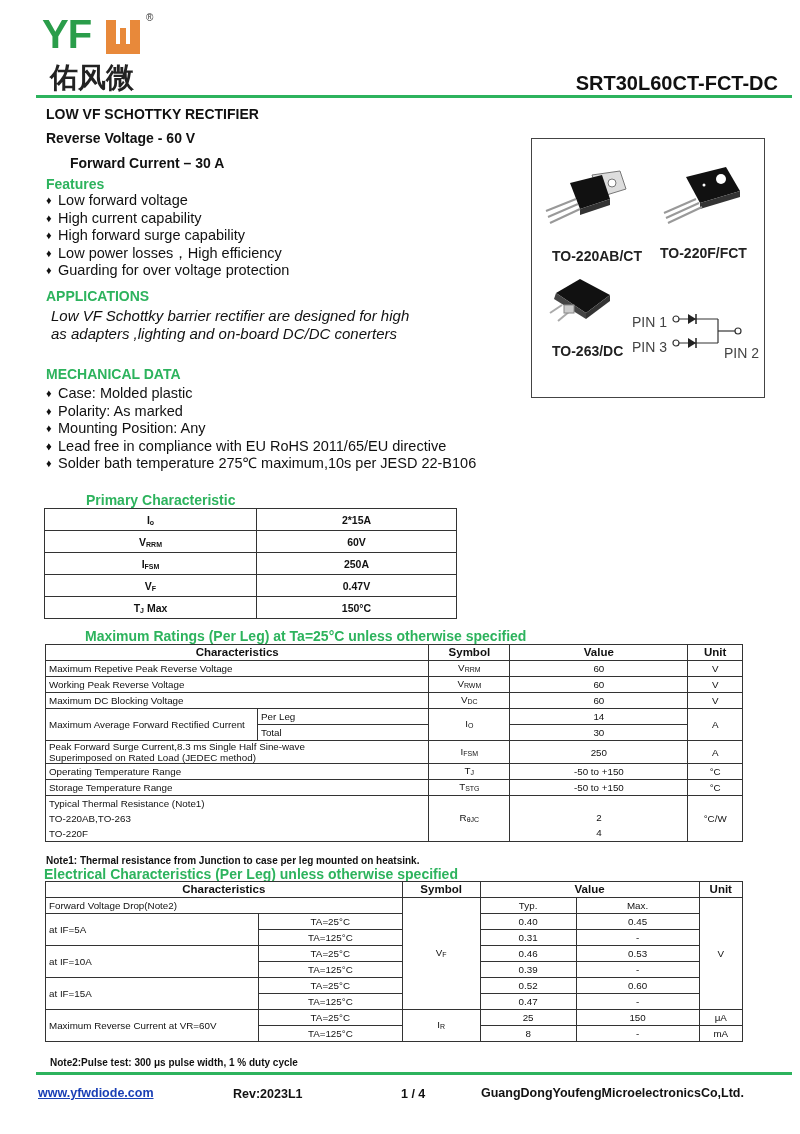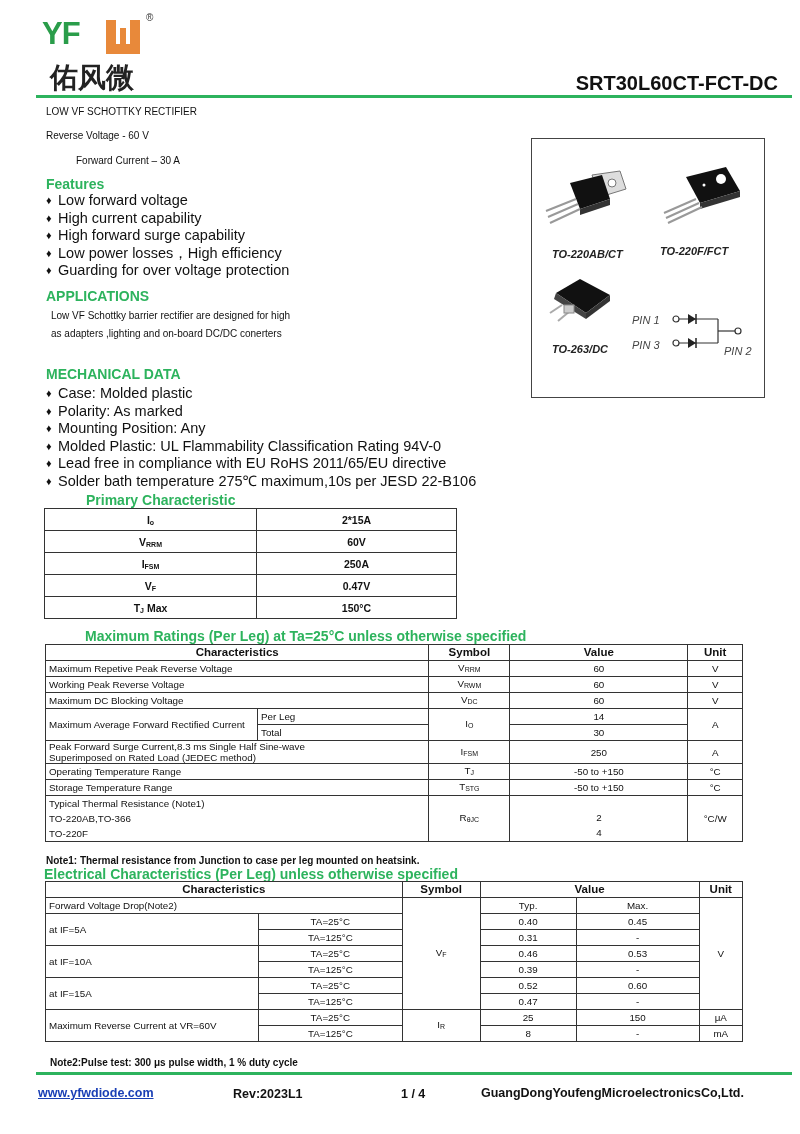--- a/index.html
+++ b/index.html
@@ -1,33 +1,33 @@
 <!DOCTYPE html>
 <html><head>
 <meta charset="utf-8">
 <style>
   html, body { margin:0; padding:0; background:#fff; }
   body { width:800px; height:1134px; position:relative; overflow:hidden;
          font-family:"Liberation Sans", sans-serif; color:#111; }
   .abs { position:absolute; }
   .logo { left:42px; top:10px; width:120px; height:88px; }
-  .logo-yf { position:absolute; left:0; top:2px; font-size:31px; font-weight:bold; color:#2a9d4a; letter-spacing:-1px; line-height:44px; font-family:"Liberation Sans", sans-serif;}
+  .logo-yf { position:absolute; left:0; top:2px; font-size:40px; font-weight:bold; color:#2a9d4a; letter-spacing:-1px; line-height:44px; font-family:"Liberation Sans", sans-serif;}
   .logo-u { position:absolute; left:62px; top:10px; width:38px; height:36px; }
   .logo-reg { position:absolute; left:104px; top:2px; font-size:10px; color:#333; }
   .logo-cn { position:absolute; left:8px; top:52px; font-size:28px; font-weight:bold; color:#222; line-height:32px; font-family:"DejaVu Sans", sans-serif; }
   .part-no { right:22px; top:72px; font-size:20px; font-weight:bold; }
   .rule { left:36px; width:756px; height:3px; background:#2db35d; }
-  .h-bold { font-weight:normal; font-size:10px; }
+  .h-bold { font-weight:bold; font-size:14px; }
   .sec-title { font-weight:bold; font-size:14px; color:#2db35d; }
   ul.bullets { list-style:none; margin:0; padding:0; font-size:14.5px; line-height:17.6px; }
   ul.bullets li { position:relative; padding-left:12px; }
   ul.bullets li .b { position:absolute; left:0; top:0; font-size:11px; }
-  .para { font-size:10px; line-height:17.5px; }
+  .para { font-size:15px; line-height:17.5px;font-style:italic; }
   .pkgbox { left:531px; top:138px; width:232px; height:258px; border:1.5px solid #444; }
-  .pkglabel { font-size:11px; font-weight:bold; color:#222;font-style:italic; }
+  .pkglabel { font-size:14px; font-weight:bold; color:#222; }
   table { border-collapse:collapse; position:absolute; }
   table td, table th { border:1.4px solid #333; padding:0 3px; }
   .prim td { font-size:10.5px; font-weight:bold; text-align:center; height:21px; }
   .mr td, .mr th, .ec td, .ec th { font-size:9.8px; height:15px; line-height:11px; }
   .mr th, .ec th { font-size:11.5px; font-weight:bold; }
   .c { text-align:center; }
   .note { font-size:10px; font-weight:bold; }
   .footer-link { color:#1a3fb5; text-decoration:underline; font-weight:bold; font-size:12.5px; }
   .footer-txt { font-weight:bold; font-size:12.5px; }
   sub { font-size:7px; vertical-align:-1px; }
@@ -41,21 +41,21 @@
     <path d="M2 0 H12 V24 H16 V8 H22 V24 H26 V0 H36 V34 H2 Z" fill="#e8893a"></path>
   </svg>
   <span class="logo-reg">®</span>
   <span class="logo-cn">佑风微</span>
 </div>
 <div class="abs part-no">SRT30L60CT-FCT-DC</div>
 <div class="abs rule" style="top:95px;"></div>
 
 <div class="abs h-bold" style="left:46px; top:106px;">LOW VF SCHOTTKY RECTIFIER</div>
 <div class="abs h-bold" style="left:46px; top:130px;">Reverse Voltage - 60 V</div>
-<div class="abs h-bold" style="left:46px; top:155px;padding-left:30px;">Forward Current – 30 A</div>
+<div class="abs h-bold" style="left:40px; top:155px;padding-left:30px;">Forward Current – 30 A</div>
 
 <div class="abs sec-title" style="left:46px; top:176px;">Features</div>
 <ul class="abs bullets" style="left:46px; top:192px;">
   <li><span class="b">♦</span><span>Low forward voltage</span></li>
   <li><span class="b">♦</span><span>High current capability</span></li>
   <li><span class="b">♦</span><span>High forward surge capability</span></li>
   <li><span class="b">♦</span><span>Low power losses，High efficiency</span></li>
   <li><span class="b">♦</span><span>Guarding for over voltage protection</span></li>
 </ul>
 
@@ -63,21 +63,21 @@
 <div class="abs para" style="left:51px; top:307px;">
   <div>Low VF Schottky barrier rectifier are designed for high</div>
   <div>as adapters ,lighting and on-board DC/DC conerters</div>
 </div>
 
 <div class="abs sec-title" style="left:46px; top:366px;">MECHANICAL DATA</div>
 <ul class="abs bullets" style="left:46px; top:385px;">
   <li><span class="b">♦</span><span>Case: Molded plastic</span></li>
   <li><span class="b">♦</span><span>Polarity: As marked</span></li>
   <li><span class="b">♦</span><span>Mounting Position: Any</span></li>
-  <li><span class="b">♦</span><span>Molded Plastic: UL Flammability Classification Rating 94V-0</span></li>
+  <li><span class="b">♦</span></li>
   <li><span class="b">♦</span><span>Lead free in compliance with EU RoHS 2011/65/EU directive</span></li>
   <li><span class="b">♦</span><span>Solder bath temperature 275℃ maximum,10s per JESD 22-B106</span></li>
 </ul>
 
 <div class="abs pkgbox">
   <svg class="abs" style="left:8px; top:30px;" width="90" height="70" viewBox="0 0 90 70">
     <polygon points="52,6 80,2 86,20 60,28" fill="#ddd" stroke="#777"></polygon>
     <circle cx="72" cy="14" r="4" fill="#fff" stroke="#777"></circle>
     <polygon points="30,14 62,6 70,30 40,40" fill="#111"></polygon>
     <polygon points="40,40 70,30 70,36 40,46" fill="#333"></polygon>
@@ -207,21 +207,21 @@
   </tr>
   <tr>
     <td colspan="2">Storage Temperature Range</td>
     <td class="c"><span>T</span><sub>STG</sub></td>
     <td class="c">-50 to +150</td>
     <td class="c">°C</td>
   </tr>
   <tr>
     <td colspan="2" style="line-height:15px;">
           <div>Typical Thermal Resistance (Note1)</div>
-          <div>TO-220AB,TO-366</div>
+          <div>TO-220AB,TO-263</div>
           <div>TO-220F</div>
         </td>
     <td class="c"><span>R</span><sub>θJC</sub></td>
     <td class="c" style="line-height:15px; padding-top:12px;">
           <div>2</div>
           <div>4</div>
         </td>
     <td class="c">°C/W</td>
   </tr>
 </tbody>

